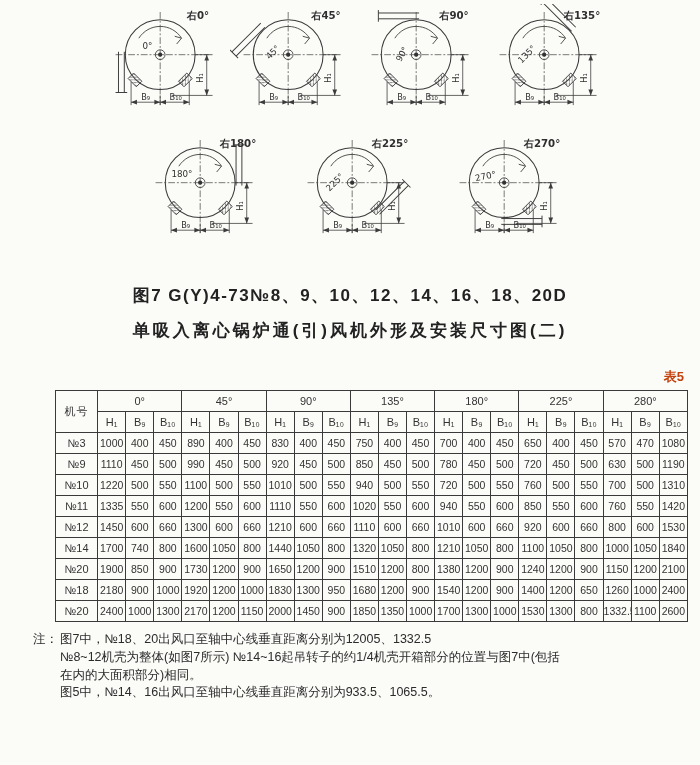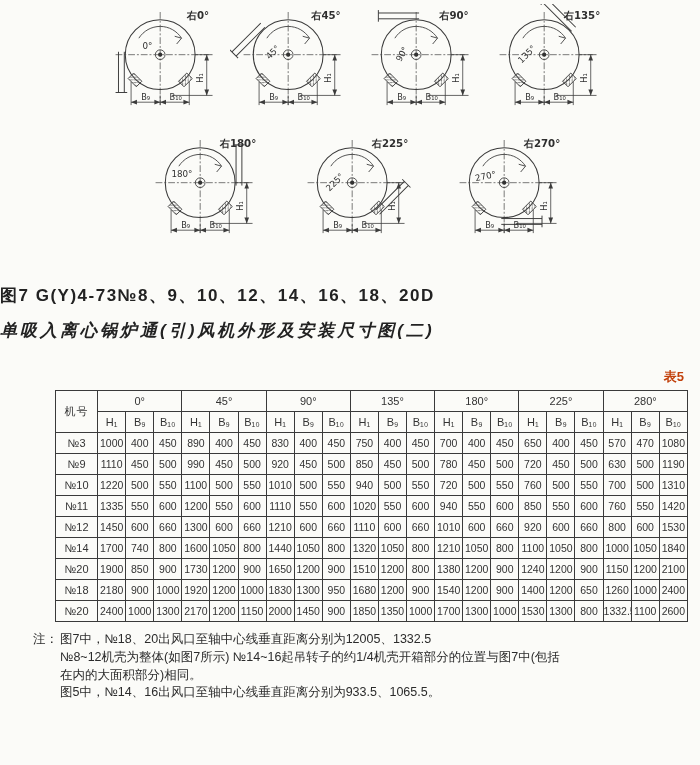--- a/index.html
+++ b/index.html
@@ -8,23 +8,23 @@
     background:#fbfbf8;color:#2e2e2e;
     font-family:"Liberation Sans","DejaVu Sans",sans-serif;
   }
   .page{position:relative;width:700px;height:765px;}
   .diag-row{display:flex;justify-content:center;margin-left:16px;}
   .diag-row-1{margin-top:4px;gap:0px;}
   .diag-row-2{margin-top:10px;gap:24px;}
   .diagram{width:128px;height:118px;}
   .diagram svg{display:block;}
   svg text{font-family:"DejaVu Sans","Liberation Sans",sans-serif;fill:#2f2f2f;}
-  .title-block{margin-top:34px;text-align:left;font-weight:bold;color:#222;}
+  .title-block{margin-top:34px;text-align:center;font-weight:bold;color:#222;}
   .title-line1{font-size:17px;letter-spacing:1.5px;}
-  .title-line2{font-size:17px;letter-spacing:3px;margin-top:12px;font-style:italic;}
+  .title-line2{font-size:17px;letter-spacing:3px;margin-top:12px;}
   .table-caption{margin-top:26px;margin-right:16px;text-align:right;
     font-size:13px;font-weight:bold;color:#c2410c;}
   table.dims{border-collapse:collapse;table-layout:fixed;
     margin-left:55px;margin-top:4px;width:633px;
     font-size:10.5px;color:#333;}
   table.dims th,table.dims td{
     border:1px solid #3a3a3a;text-align:center;vertical-align:middle;
     padding:0;height:20px;font-weight:normal;overflow:hidden;white-space:nowrap;}
   table.dims th{font-size:11px;}
   th.machine-head{font-size:12.5px;letter-spacing:1px;}

